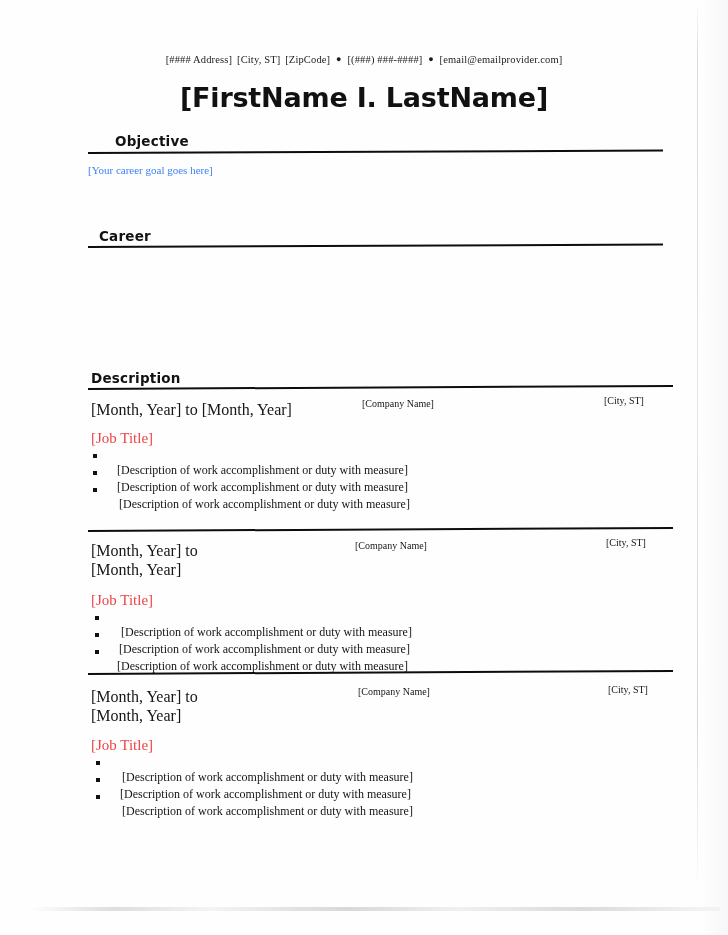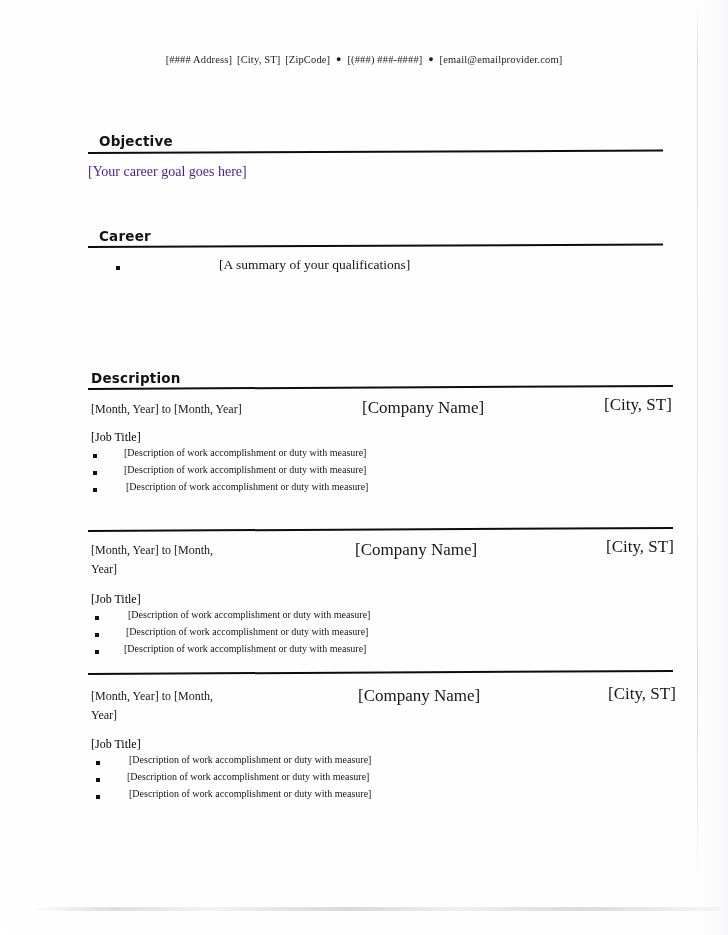--- a/index.html
+++ b/index.html
@@ -109,22 +109,22 @@
     position: absolute;
     height: 2px;
     background: #0d0d0d;
     transform-origin: left center;
   }
 
   
   .body-text {
     position: absolute;
     font-family: "Liberation Serif", serif;
-    font-size: 14px;
-    color: #4c1d95;
+    font-size: 11px;
+    color: #3b82f6;
     white-space: nowrap;
   }
 
   
   .summary-row {
     position: absolute;
     left: 108px;
     width: 560px;
     height: 25px;
   }
@@ -146,55 +146,54 @@
 
   
   .exp-divider {
     position: absolute;
     height: 2px;
     background: #0d0d0d;
     transform-origin: left center;
   }
   .exp-dates {
     position: absolute;
-    font-size: 12px;
+    font-size: 16px;
     line-height: 19px;
     color: #161616;
   }
   .exp-dates.wrap { width: 150px; white-space: normal; }
   .exp-company, .exp-city {
     position: absolute;
-    font-size: 17px;
+    font-size: 10px;
     color: #161616;
     white-space: nowrap;
   }
   .exp-jobtitle {
     position: absolute;
-    font-size: 12px;
-    color: #000000;
+    font-size: 15px;
+    color: #ef4444;
     white-space: nowrap;
   }
   .duty-row {
     position: absolute;
     height: 17px;
   }
   .duty-row .bullet {
     position: absolute;
     left: 0;
     top: 7px;
     width: 4px;
     height: 4px;
     background: #111111;
   }
   .duty-row .txt {
     position: absolute;
-    top: 0;
-    font-size: 10px;
-    white-space: nowrap;
-    margin-left: 7px;
+    top: 16px;
+    font-size: 12px;
+    white-space: nowrap;
   }
 </style>
 </head>
 <body>
 
 <div class="page">
 
   <div class="scan-vline"></div>
   <div class="scan-right-fade"></div>
   <div class="scan-bottom-shadow"></div>
@@ -202,32 +201,29 @@
   <div class="contact-line">
     <span class="piece">[#### Address]</span>
     <span class="piece">[City, ST]</span>
     <span class="piece">[ZipCode]</span>
     <span class="sep">●</span>
     <span class="piece">[(###) ###-####]</span>
     <span class="sep">●</span>
     <span class="piece">[email@emailprovider.com]</span>
   </div>
 
-
-  <div class="section-head" style="top:133px; left:99px;">Objective</div>
+  <div class="name-heading">[FirstName I. LastName]</div>
+
+  <div class="section-head" style="top:133px; left:115px;">Objective</div>
   <div class="section-rule" style="top:152px; left:88px; width:575px; transform: rotate(-0.25deg);"></div>
   <div class="body-text" style="top:164px; left:88px;">[Your career goal goes here]</div>
 
   <div class="section-head" style="top:228px; left:99px;">Career</div>
   <div class="section-rule" style="top:246px; left:88px; width:575px; transform: rotate(-0.25deg);"></div>
 
-  <div class="summary-row" style="top:257px;">
-    <span class="bullet"></span>
-    <span class="txt">[A summary of your qualifications]</span>
-  </div>
 
   <div class="section-head" style="top:370px; left:91px;">Description</div>
   <div class="section-rule" style="top:388px; left:88px; width:585px; transform: rotate(-0.3deg);"></div>
 
   <div>
     <div class="exp-dates" style="top:400px; left:91px;">[Month, Year] to [Month, Year]</div>
     <div class="exp-company" style="top:398px; left:362px;">[Company Name]</div>
     <div class="exp-city" style="top:395px; left:604px;">[City, ST]</div>
     <div class="exp-jobtitle" style="top:430px; left:91px;">[Job Title]</div>
 

